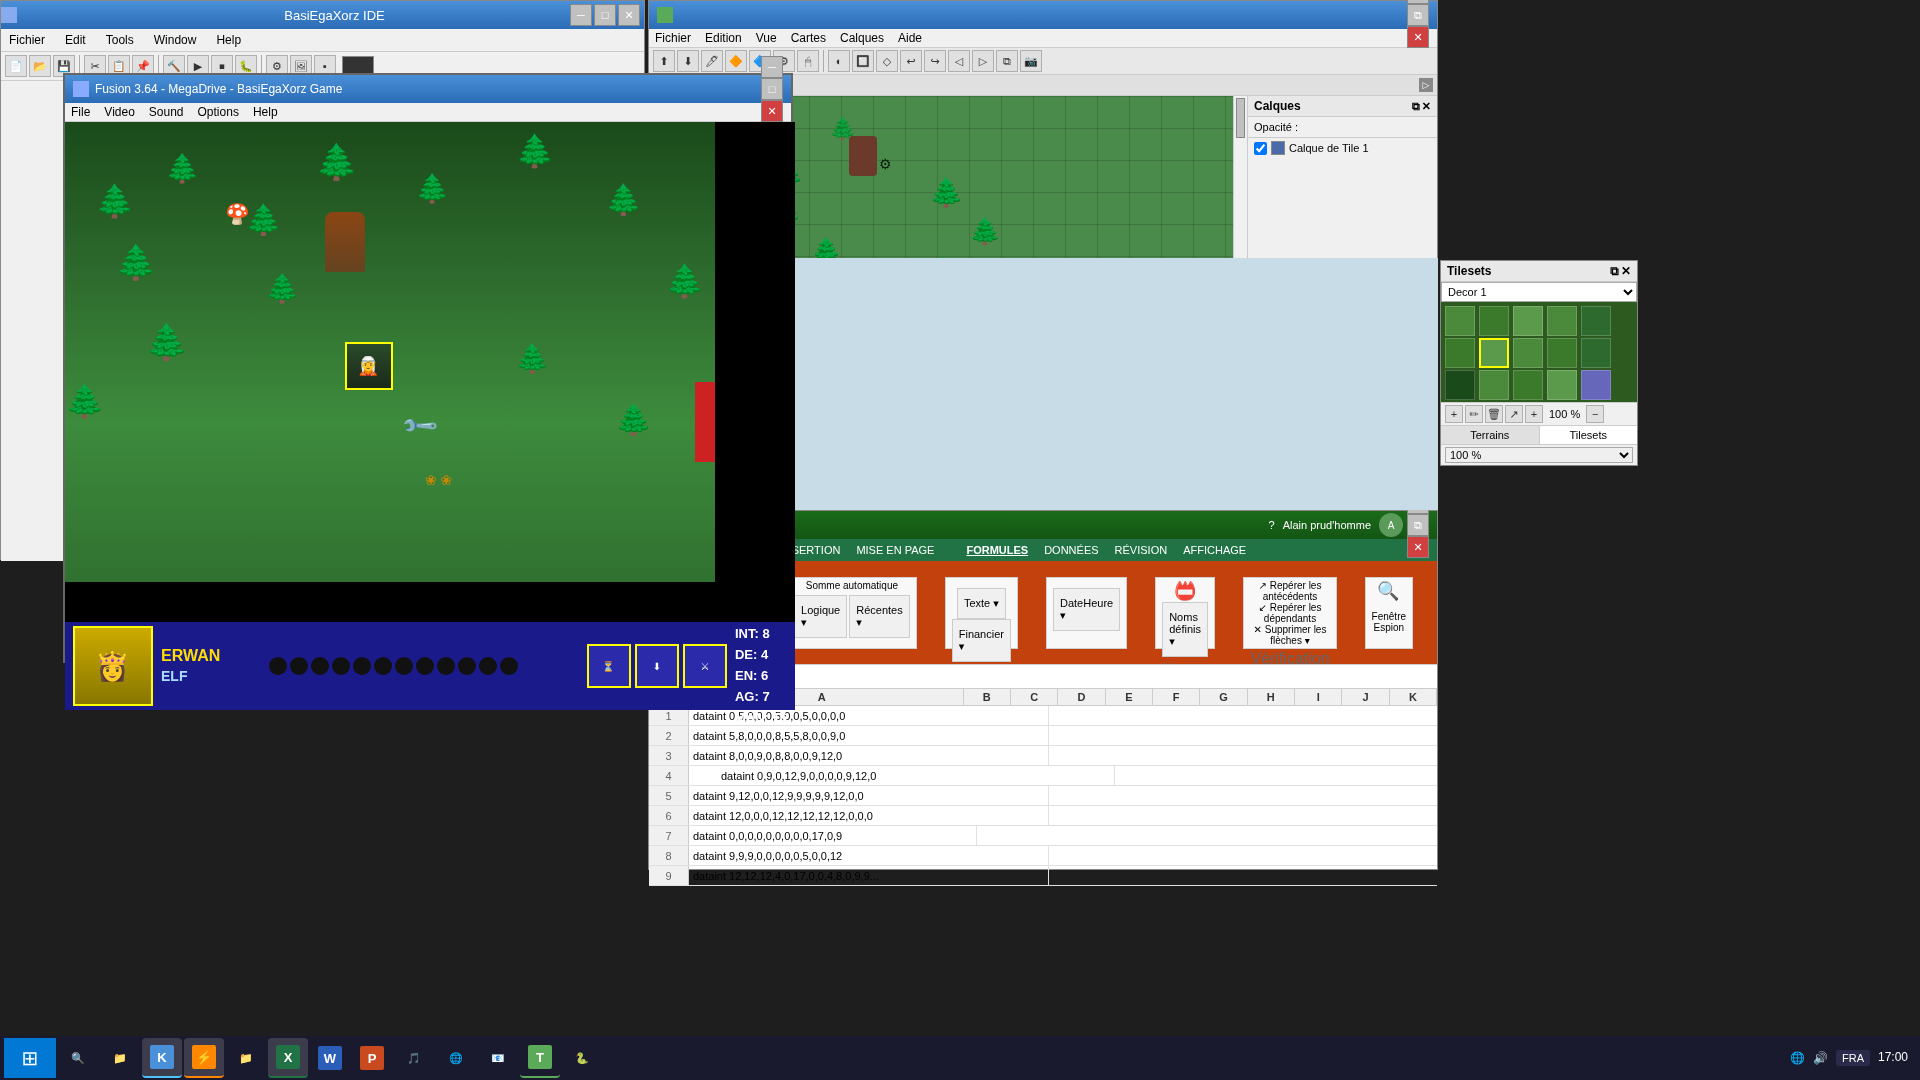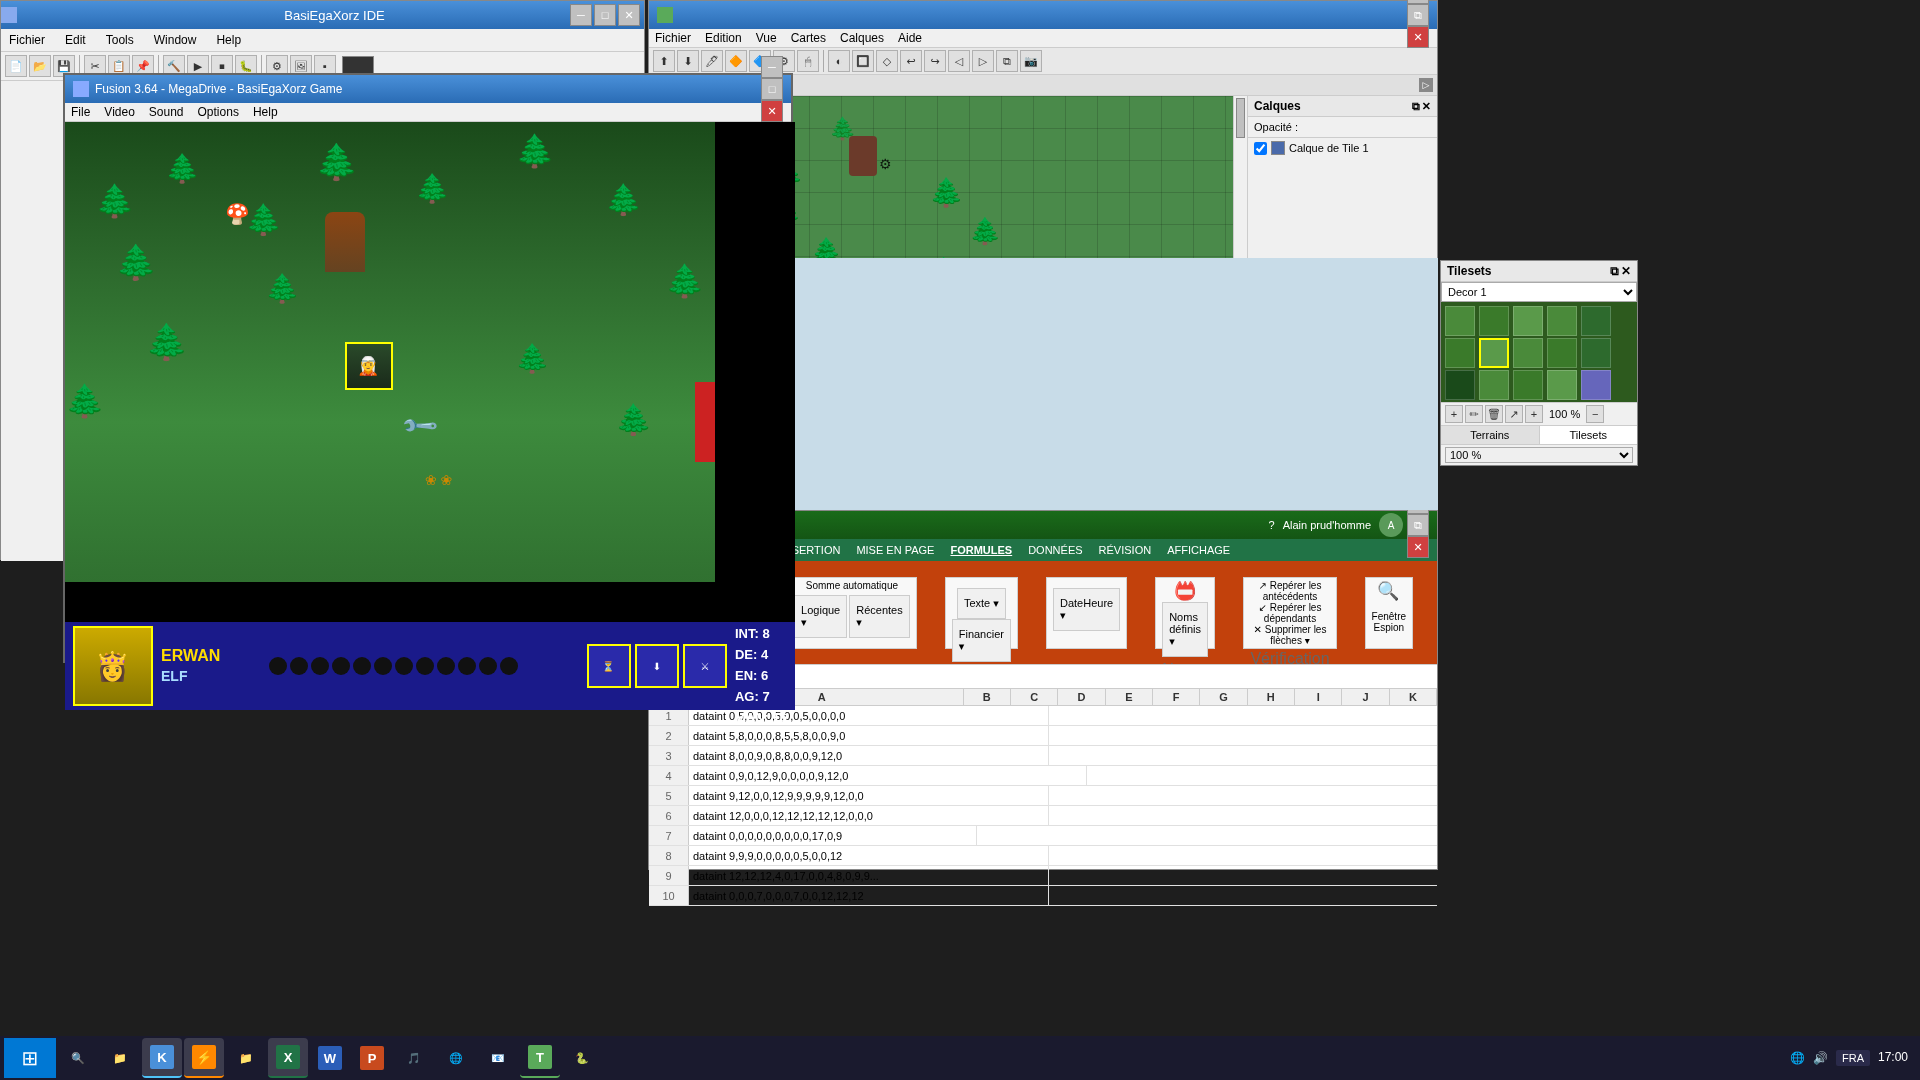--- a/index.html
+++ b/index.html
@@ -861,21 +861,21 @@
       <div class="win-btn">⧉</div>
       <div class="win-btn close">✕</div>
     </div>
   </div>
 
   <div class="excel-ribbon">
     <span>FICHIER</span>
     <span>ACCUEIL</span>
     <span>INSERTION</span>
     <span>MISE EN PAGE</span>
-    <span style="text-decoration:underline;font-weight:bold;">FORMULES</span>
+    <span style="text-decoration:underline;font-weight:bold;margin-left:16px;">FORMULES</span>
     <span>DONNÉES</span>
     <span>RÉVISION</span>
     <span>AFFICHAGE</span>
   </div>
 
   <div class="excel-ribbon-content">
     <div class="ribbon-group">
       <div style="display:flex;flex-direction:column;align-items:center;gap:2px;">
         <div style="font-size:20px;">ƒx</div>
         <div style="font-size:10px;text-align:center;">Insérer une<br>fonction</div>
@@ -954,45 +954,41 @@
     <div class="excel-row">
       <div class="excel-row-num">2</div>
       <div class="excel-cell" style="width:360px;">dataint 5,8,0,0,0,8,5,5,8,0,0,9,0</div>
     </div>
     <div class="excel-row">
       <div class="excel-row-num">3</div>
       <div class="excel-cell" style="width:360px;">dataint 8,0,0,9,0,8,8,0,0,9,12,0</div>
     </div>
     <div class="excel-row">
       <div class="excel-row-num">4</div>
-      <div class="excel-cell" style="width:398px;">dataint 0,9,0,12,9,0,0,0,0,9,12,0</div>
+      <div class="excel-cell" style="width:398px;margin-left:28px;">dataint 0,9,0,12,9,0,0,0,0,9,12,0</div>
     </div>
     <div class="excel-row">
       <div class="excel-row-num">5</div>
       <div class="excel-cell" style="width:360px;">dataint 9,12,0,0,12,9,9,9,9,9,12,0,0</div>
     </div>
     <div class="excel-row">
       <div class="excel-row-num">6</div>
       <div class="excel-cell" style="width:360px;">dataint 12,0,0,0,12,12,12,12,12,0,0,0</div>
     </div>
     <div class="excel-row">
       <div class="excel-row-num">7</div>
       <div class="excel-cell" style="width:288px;">dataint 0,0,0,0,0,0,0,0,0,17,0,9</div>
     </div>
     <div class="excel-row">
       <div class="excel-row-num">8</div>
       <div class="excel-cell" style="width:360px;">dataint 9,9,9,0,0,0,0,0,5,0,0,12</div>
     </div>
     <div class="excel-row">
       <div class="excel-row-num">9</div>
       <div class="excel-cell" style="width:360px;">dataint 12,12,12,4,0,17,0,0,4,8,0,9,9...</div>
-    </div>
-    <div class="excel-row">
-      <div class="excel-row-num">10</div>
-      <div class="excel-cell" style="width:360px;">dataint 0,0,0,7,0,0,0,7,0,0,12,12,12</div>
     </div>
   </div>
 </div>
 
 <div style="position:absolute;top:258px;left:648px;width:790px;height:252px;background:#c8dce8;"></div>
 
 <div class="taskbar">
   <div class="taskbar-start">⊞</div>
 
   <div class="taskbar-item">

